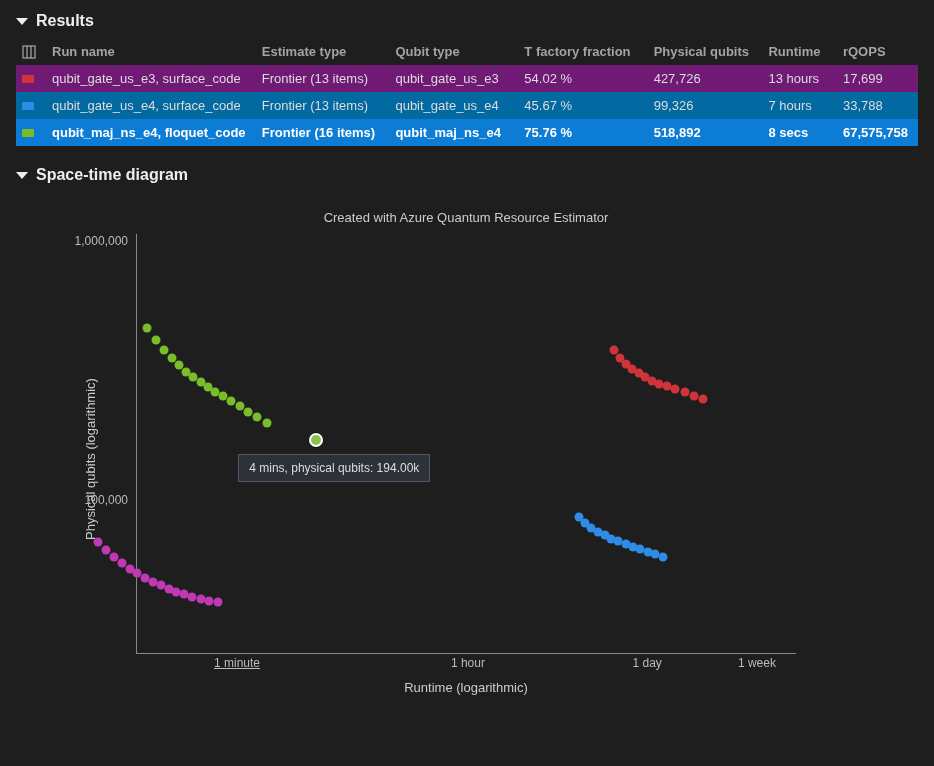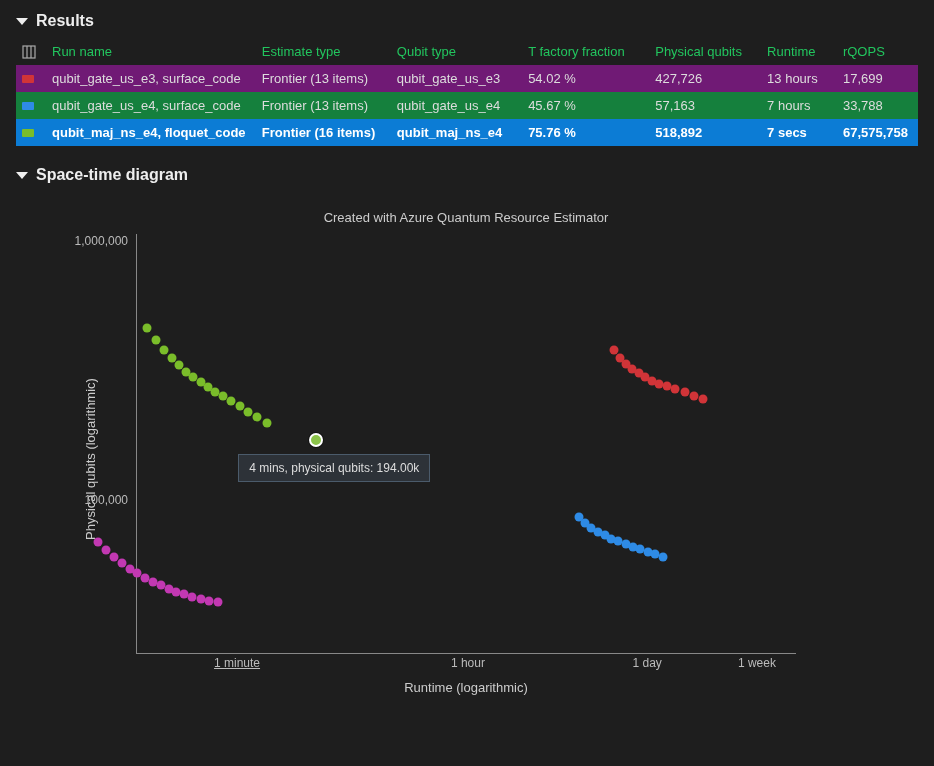--- a/index.html
+++ b/index.html
@@ -23,23 +23,23 @@
     border-right: 6px solid transparent;
     border-top: 7px solid #eee;
     margin-right: 8px;
   }
   .col-icon { width: 28px; text-align: center; }
   .table { width: 100%; border-collapse: collapse; }
   .table th, .table td {
     text-align: left; padding: 6px 10px 6px 6px;
     font-size: 13px; white-space: nowrap;
   }
-  .table th { color: #22c55e; font-weight: 400; }
+  .table th { color: #a3a3a3; font-weight: 700; }
   .table tbody tr { background: #701a75; }
-  .table tbody tr.alt { background: #15803d; }
+  .table tbody tr.alt { background: #0369a1; }
   .table tbody tr.selected { background: #0c7cd5; color: #fff; font-weight: 600; }
   .row-marker {
     display: inline-block; width: 12px; height: 8px; border-radius: 1px;
   }
   .table-icon svg { display: block; margin: auto; }
 
   .chart-wrap { position: relative; margin: 12px 0 0 6px; }
   .chart-title {
     position: absolute; left: 130px; right: 0; top: 6px;
     text-align: center; font-size: 13px; color: #ccc;
@@ -120,32 +120,32 @@
           <td>427,726</td>
           <td>13 hours</td>
           <td>17,699</td>
         </tr>
         <tr class="alt">
           <td class="col-icon"><span class="row-marker" style="background:#2E8BE6"></span></td>
           <td>qubit_gate_us_e4, surface_code</td>
           <td>Frontier (13 items)</td>
           <td>qubit_gate_us_e4</td>
           <td>45.67 %</td>
-          <td>57,163</td>
+          <td>99,326</td>
           <td>7 hours</td>
           <td>33,788</td>
         </tr>
         <tr class="selected">
           <td class="col-icon"><span class="row-marker" style="background:#7ABD2A"></span></td>
           <td>qubit_maj_ns_e4, floquet_code</td>
           <td>Frontier (16 items)</td>
           <td>qubit_maj_ns_e4</td>
           <td>75.76 %</td>
           <td>518,892</td>
-          <td>7 secs</td>
+          <td>8 secs</td>
           <td>67,575,758</td>
         </tr>
       </tbody>
 </table>
 </div>
 
 <div class="section-header">
   <span class="disclosure"></span>
   <span>Space-time diagram</span>
 </div>

